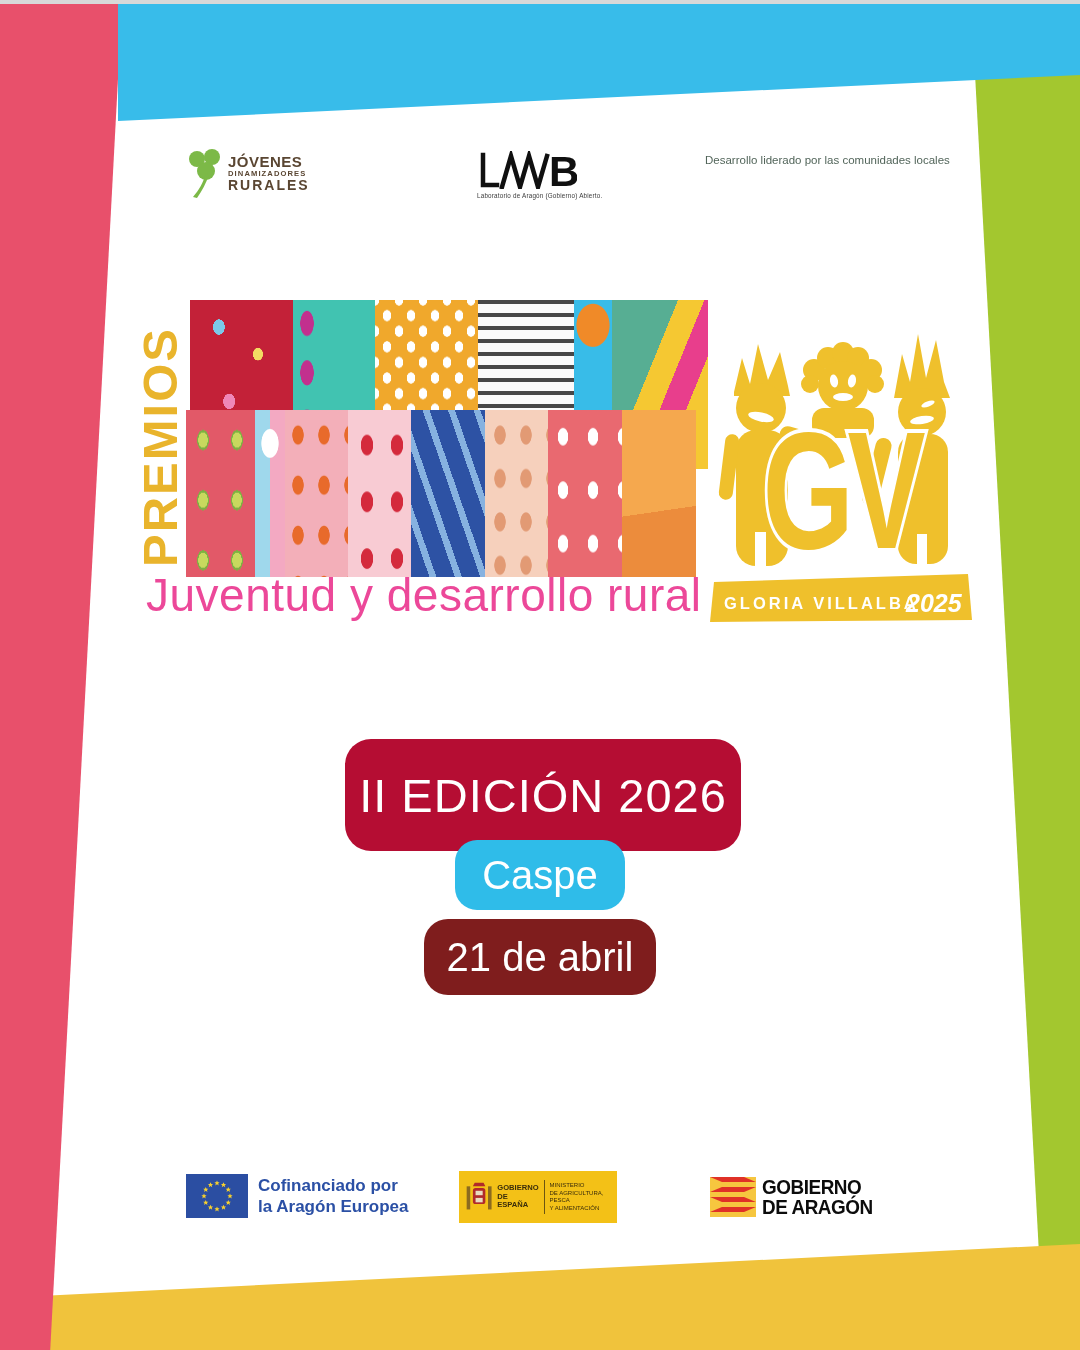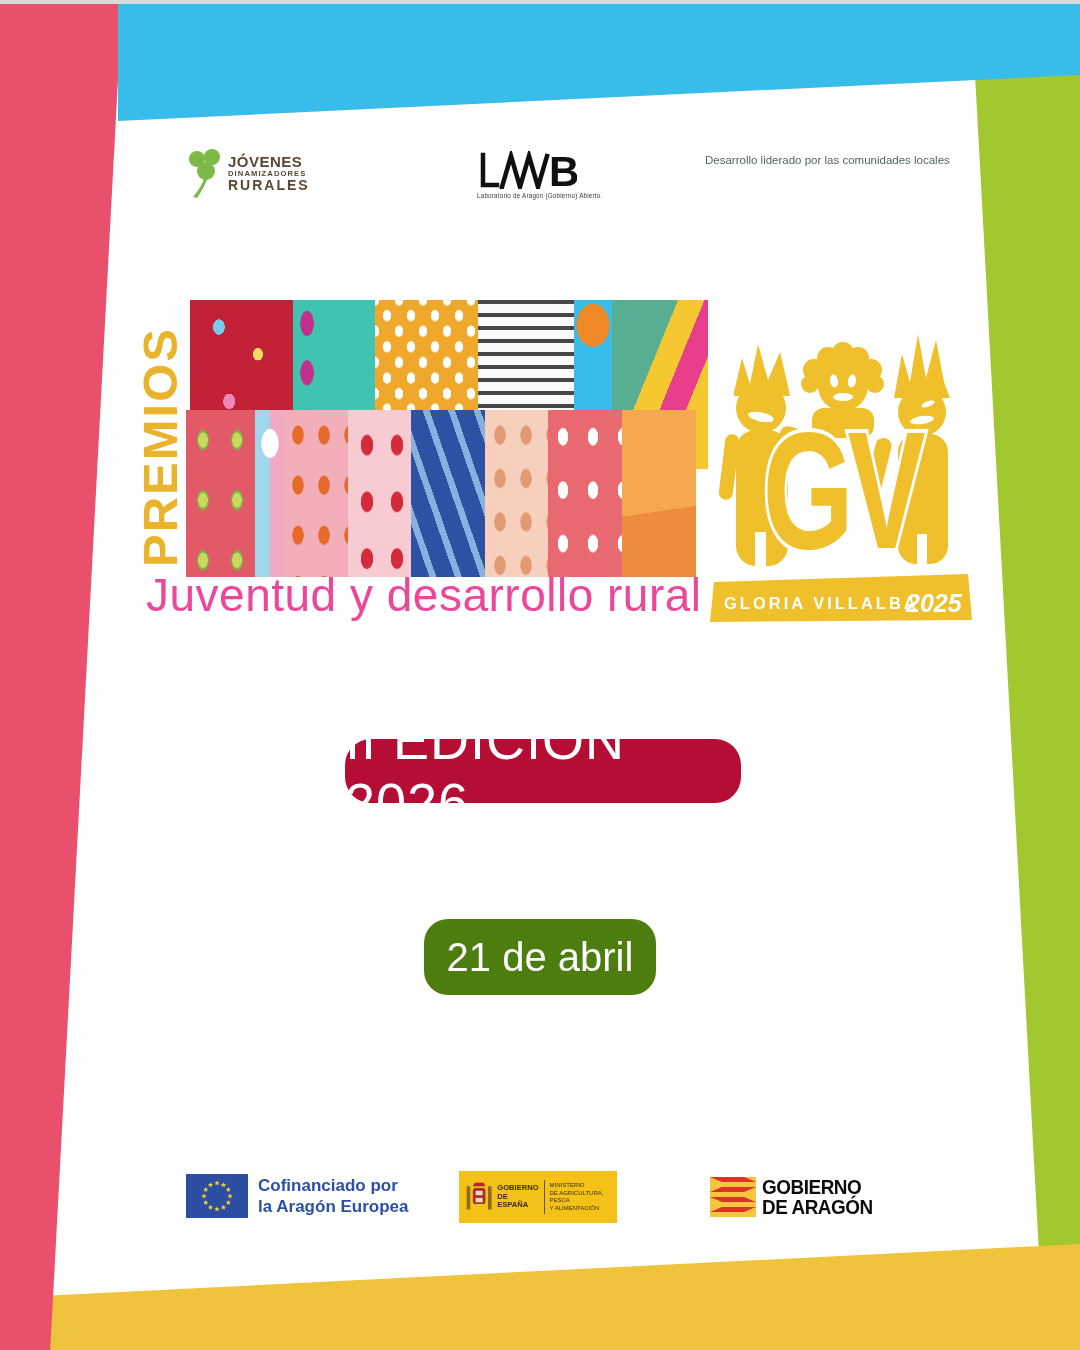--- a/index.html
+++ b/index.html
@@ -52,21 +52,21 @@
   .v3{background:radial-gradient(circle 6.5px,#D42A3C 90%,transparent) 4px 4px/30px 34px,#F8CBD3;}
   .v4{background:repeating-linear-gradient(60deg,transparent 0 16px,rgba(150,195,235,.85) 16px 22px),#2D52A4;}
   .v5{background:radial-gradient(circle 6px,#E29A74 90%,transparent) 2px 2px/26px 26px,#F6D0BC;}
   .v6{background:radial-gradient(circle 5.5px,#ffffff 90%,transparent) 0 0/30px 32px,#E96970;}
   .v7{background:linear-gradient(175deg,#F5A84E 0 60%,#EC8C3C 60%);}
 
   #subtitle{left:146px;top:564px;font-size:46px;letter-spacing:.5px;}
 
   
   .badge{display:flex;align-items:center;justify-content:center;color:#fff;}
-  #badge-edition{left:345px;top:735px;width:396px;height:64px;border-radius:26px;font-size:54px;letter-spacing:1px;}
+  #badge-edition{left:345px;top:735px;width:396px;height:112px;border-radius:26px;font-size:47px;letter-spacing:1px;}
   #badge-place{left:455px;top:836px;width:170px;height:70px;border-radius:22px;font-size:40px;}
   #badge-date{left:424px;top:915px;width:232px;height:76px;border-radius:24px;font-size:40px;}
 
   
   #logo-eu{left:186px;top:1170px;display:flex;align-items:center;gap:10px;}
   #eu-text{font-size:17px;font-weight:bold;line-height:1.25;}
   #logo-spain{left:459px;top:1167px;width:158px;height:52px;display:flex;align-items:center;}
   #spain-gov{font-size:7.6px;font-weight:bold;color:#3A2D0B;line-height:1.15;margin-left:3px;}
   #spain-divider{width:1px;height:34px;background:#6b5512;margin:0 5px;}
   #spain-min{font-size:6px;color:#3A2D0B;line-height:1.25;}
@@ -175,21 +175,22 @@
     <ellipse cx="222" cy="96" rx="12" ry="4" fill="#ffffff" transform="rotate(-8 222 96)"></ellipse>
     <ellipse cx="228" cy="80" rx="7" ry="2.6" fill="#ffffff" transform="rotate(-20 228 80)"></ellipse>
     <rect x="55" y="208" width="11" height="34" fill="#ffffff"></rect>
     <rect x="217" y="210" width="10" height="32" fill="#ffffff"></rect>
 
     <text x="24" y="285" font-size="16.5" font-weight="bold" fill="#ffffff" letter-spacing="3" font-family="Liberation Sans, sans-serif">GLORIA VILLALBA</text>
     <text x="206" y="288" font-size="25" font-weight="bold" font-style="italic" fill="#ffffff" font-family="Liberation Sans, sans-serif">2025</text>
   </svg>
 
   <div class="layer badge" id="badge-edition" style="background: rgb(181, 13, 51);">II EDICIÓN 2026</div>
-  <div class="layer badge" id="badge-date" style="background: #4d7c0f;">21 de abril</div>
+  <div class="layer badge" id="badge-place" style="background: rgb(47, 188, 233);">Caspe</div>
+  <div class="layer badge" id="badge-date" style="background: #7f1d1d;">21 de abril</div>
 
   <div class="layer" id="logo-eu">
     <svg width="62" height="44" viewBox="0 0 62 44">
       <rect width="62" height="44" fill="#2B4EA2"></rect>
       <g fill="#F8D12E">
         <g id="eu-stars">
             <path d="M0,-2.6 L0.8,-0.8 L2.6,-0.8 L1.2,0.4 L1.7,2.4 L0,1.2 L-1.7,2.4 L-1.2,0.4 L-2.6,-0.8 L-0.8,-0.8 Z" transform="translate(31,9)"></path>
             <path d="M0,-2.6 L0.8,-0.8 L2.6,-0.8 L1.2,0.4 L1.7,2.4 L0,1.2 L-1.7,2.4 L-1.2,0.4 L-2.6,-0.8 L-0.8,-0.8 Z" transform="translate(37.5,10.741669750802297)"></path>
             <path d="M0,-2.6 L0.8,-0.8 L2.6,-0.8 L1.2,0.4 L1.7,2.4 L0,1.2 L-1.7,2.4 L-1.2,0.4 L-2.6,-0.8 L-0.8,-0.8 Z" transform="translate(42.2583302491977,15.499999999999998)"></path>
             <path d="M0,-2.6 L0.8,-0.8 L2.6,-0.8 L1.2,0.4 L1.7,2.4 L0,1.2 L-1.7,2.4 L-1.2,0.4 L-2.6,-0.8 L-0.8,-0.8 Z" transform="translate(44,22)"></path>

